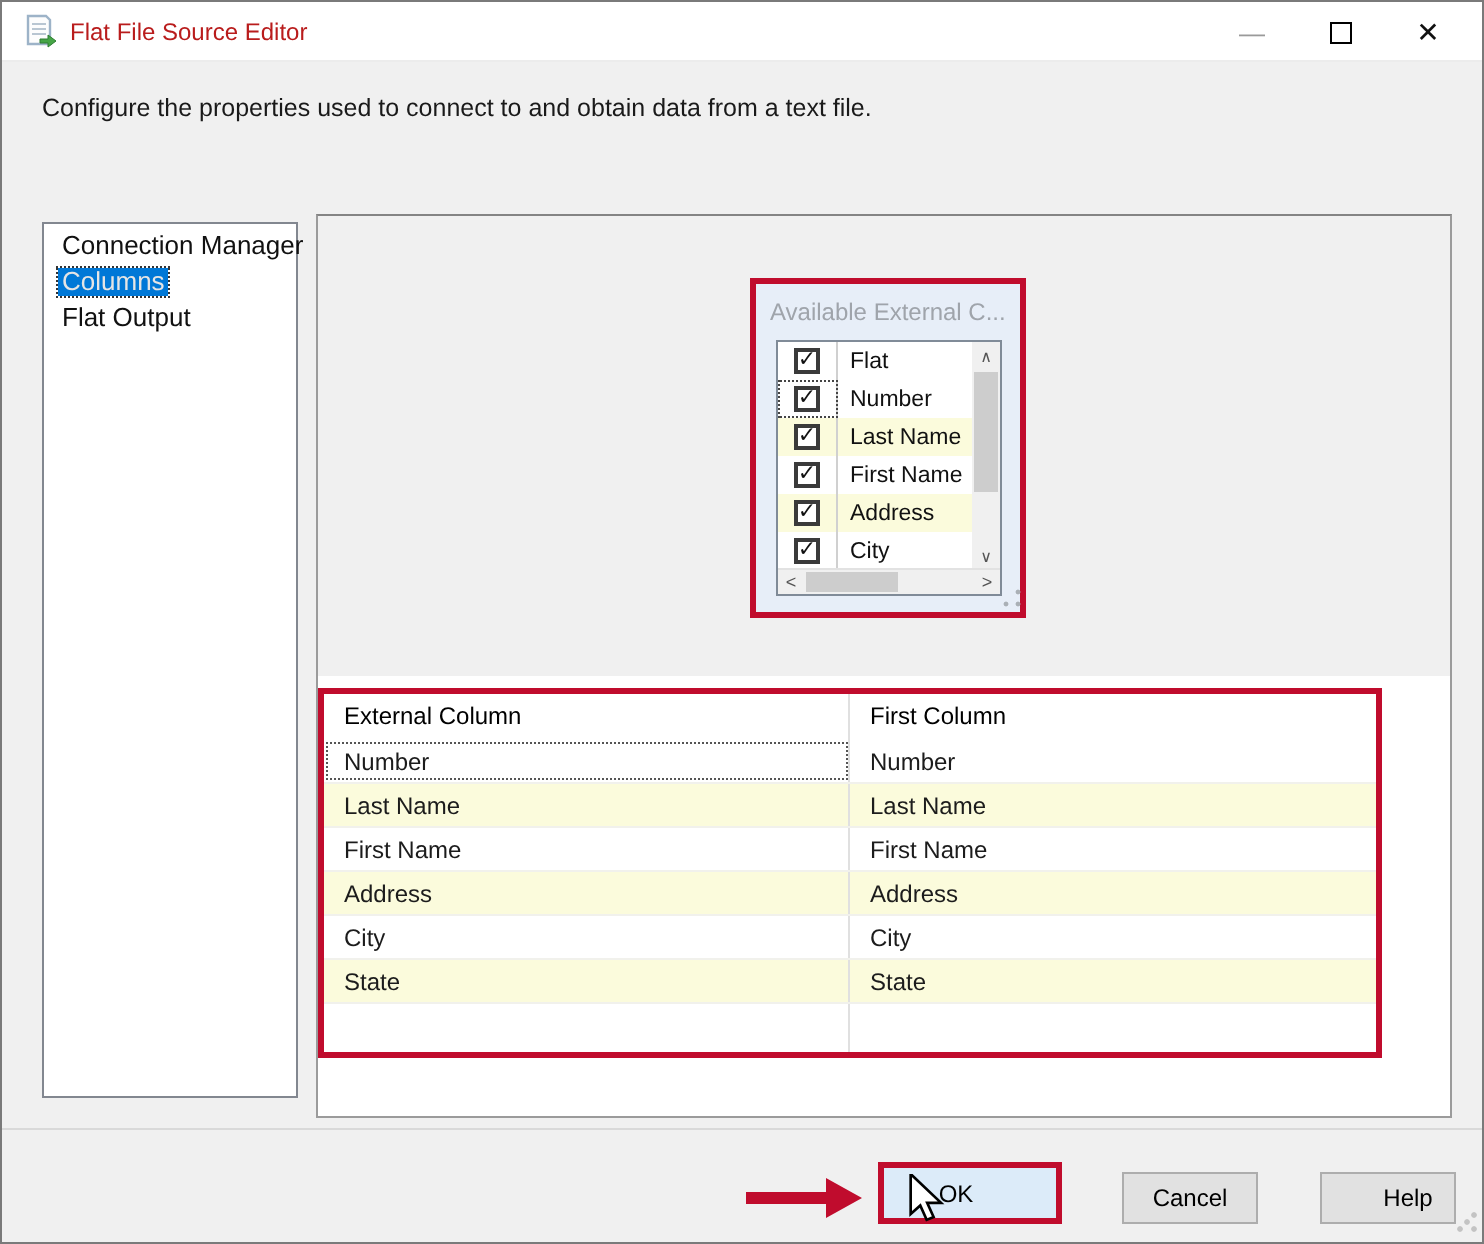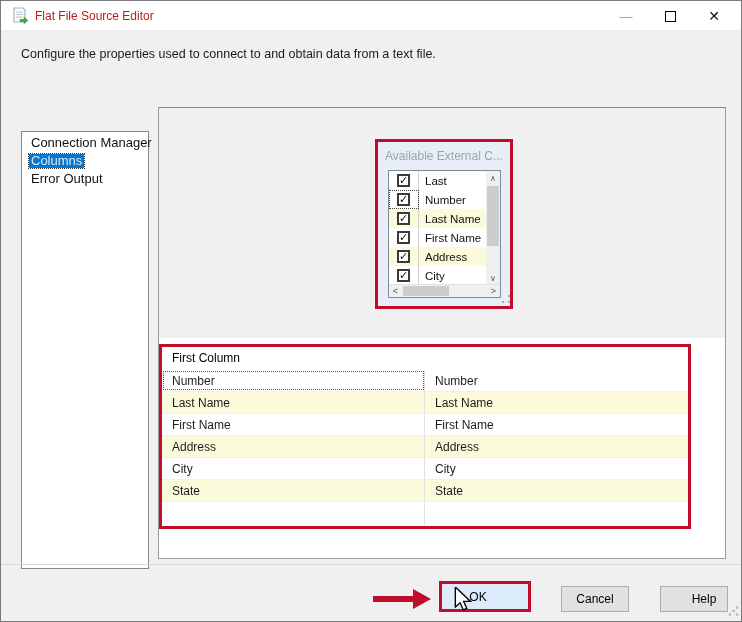--- a/index.html
+++ b/index.html
@@ -18,21 +18,21 @@
   .win-btn { top:0; width:34px; height:30px; display:flex; align-items:center; justify-content:center; cursor:default; }
   .btn-min { left:608px; color:#9a9a9a; font-size:13px; }
   .btn-max { left:652px; }
   .btn-max .box { width:11px; height:11px; border:1px solid #000; }
   .btn-close { left:696px; color:#111; font-size:14px; }
 
   
   .desc { left:20px; top:46px; font-size:12.5px; color:#1a1a1a; }
 
   
-  .nav-list { left:20px; top:110px; width:128px; height:438px; background:#fff; border:1px solid #828790; padding-top:2px;margin-top:20px; }
+  .nav-list { left:20px; top:110px; width:128px; height:438px; background:#fff; border:1px solid #828790; padding-top:2px; }
   .nav-item { padding:2px 0 2px 7px; font-size:13px; line-height:14px; white-space:nowrap; cursor:default; }
   .nav-item .lbl { display:inline-block; padding:0 2px; }
   .nav-item.selected .lbl { background:#0078d7; color:#e5e5e5; outline:1px dotted #333; outline-offset:0px; }
 
   
   .panel { left:157px; top:106px; width:568px; height:452px; background:#f0f0f0;
            border:1px solid #9b9b9b; border-top-color:#848484; }
 
   
   .avail-red { left:374px; top:138px; width:138px; height:170px; border:3px solid #c00c2d; background:#e7eef8; }
@@ -123,39 +123,39 @@
   <div class="abs desc">Configure the properties used to connect to and obtain data from a text file.</div>
 
   <div class="abs nav-list">
     <div class="nav-item">
       <span class="lbl">Connection Manager</span>
     </div>
     <div class="nav-item selected">
       <span class="lbl">Columns</span>
     </div>
     <div class="nav-item">
-      <span class="lbl">Error Output</span>
+      <span class="lbl">Flat Output</span>
     </div>
   </div>
 
   <div class="abs panel"></div>
 
   <div class="abs grid-bg"></div>
 
   <div class="abs avail-red"></div>
   <div class="abs avail-title">Available External C...</div>
   <div class="abs avail-list">
     <div class="al-rows">
       <div class="al-row">
         <span class="al-check-cell">
             <span class="checkbox">
               <span>✓</span>
             </span>
           </span>
-        <span class="al-label">Last</span>
+        <span class="al-label">Flat</span>
       </div>
       <div class="al-row focused">
         <span class="al-check-cell">
             <span class="checkbox">
               <span>✓</span>
             </span>
           </span>
         <span class="al-label">Number</span>
       </div>
       <div class="al-row yellow">
@@ -199,20 +199,21 @@
     <div class="hscroll">
       <span class="hs-arrow" style="left:0;">&lt;</span>
       <span class="hs-thumb"></span>
       <span class="hs-arrow" style="right:0;">&gt;</span>
     </div>
   </div>
   <div class="abs avail-grip"></div>
 
   <div class="abs table-red">
     <div class="t-row header">
+      <div class="t-cell t-c1">External Column</div>
       <div class="t-cell t-c2">First Column</div>
     </div>
     <div class="t-row focused rowline">
       <div class="t-cell t-c1">Number</div>
       <div class="t-cell t-c2">Number</div>
     </div>
     <div class="t-row yellow rowline">
       <div class="t-cell t-c1">Last Name</div>
       <div class="t-cell t-c2">Last Name</div>
     </div>

